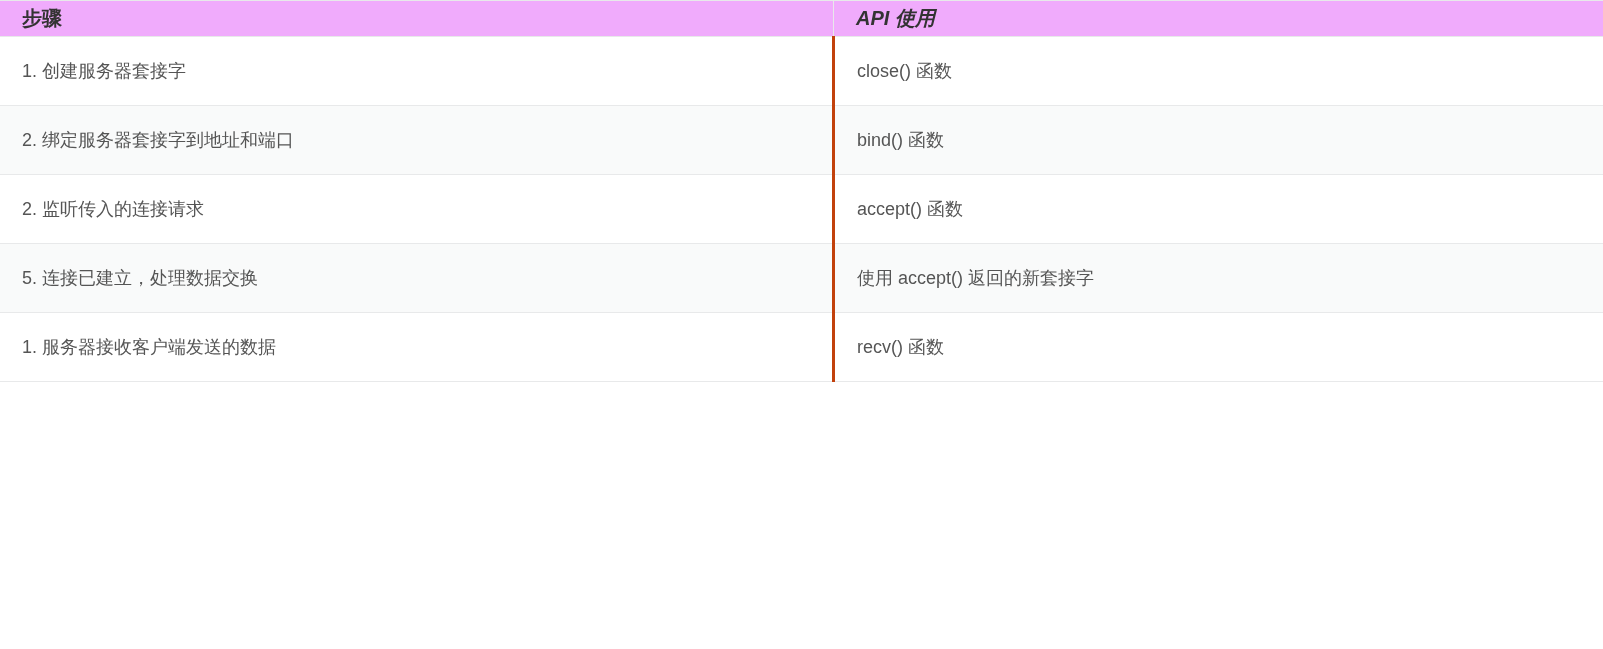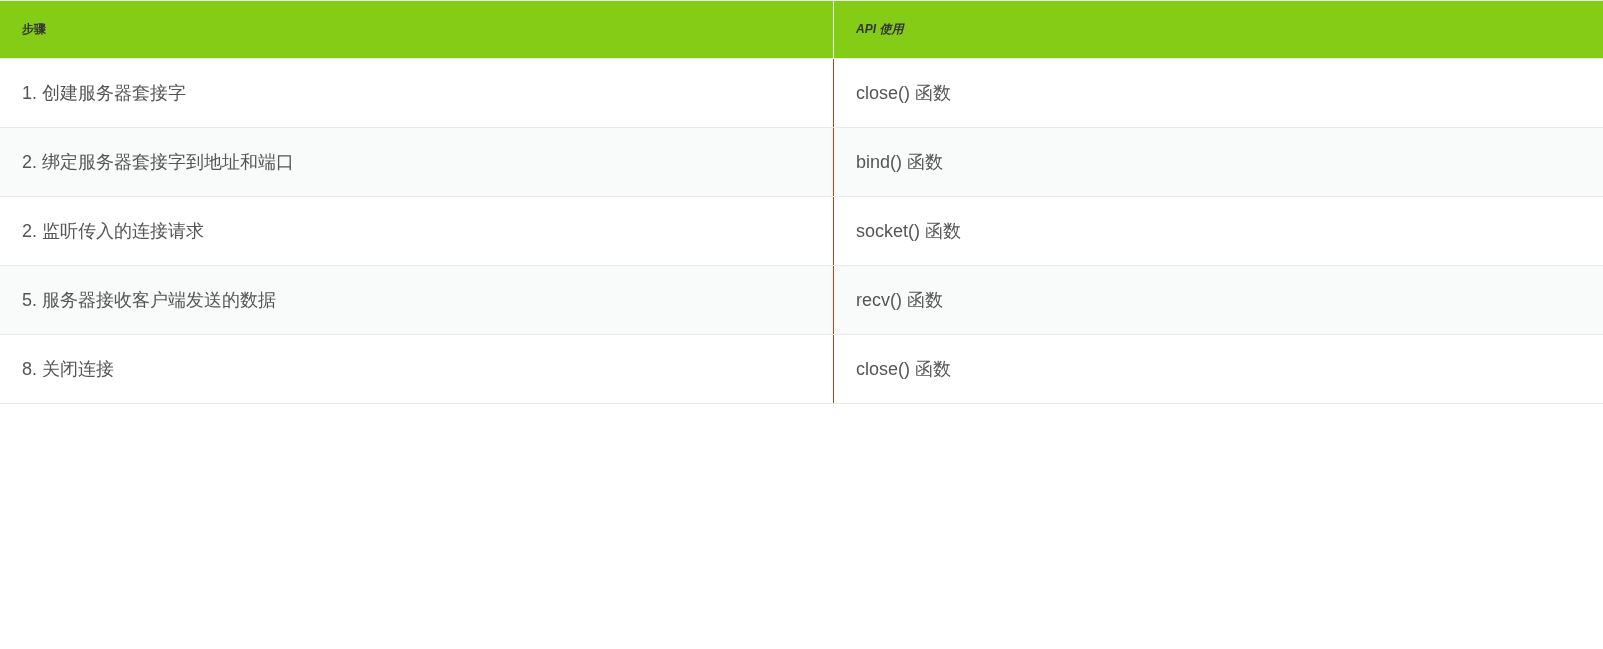--- a/index.html
+++ b/index.html
@@ -15,35 +15,35 @@
     }
     table {
       width: 100%;
       border-collapse: collapse;
       table-layout: fixed;
     }
     th {
       text-align: left;
       font-weight: 600;
       color: #333333;
-      background: #84cc16;
-      padding: 20px 22px;
+      background: #f0abfc;
+      padding: 4px 22px;
       border-top: 1px solid #e8e9ea;
       border-bottom: 1px solid #e8e9ea;
       border-right: 1px solid #e8e9ea;
-      font-size: 12px;
+      font-size: 20px;
     }
     th:last-child {
       border-right: none;
       font-style: italic;
     }
     td {
       padding: 22px 22px;
       border-bottom: 1px solid #e8e9ea;
-      border-right: 1px solid #c2410c;
+      border-right: 3px solid #c2410c;
       color: #555555;
       font-size: 18px;
       vertical-align: middle;
     }
     td:last-child {
       border-right: none;
     }
     tbody tr:nth-child(even) {
       background: #f9fafa;
     }
@@ -71,24 +71,24 @@
     <tr>
       <td>1. 创建服务器套接字</td>
       <td>close() 函数</td>
     </tr>
     <tr>
       <td>2. 绑定服务器套接字到地址和端口</td>
       <td>bind() 函数</td>
     </tr>
     <tr>
       <td>2. 监听传入的连接请求</td>
-      <td>socket() 函数</td>
+      <td>accept() 函数</td>
     </tr>
     <tr>
-      <td>5. 服务器接收客户端发送的数据</td>
-      <td>recv() 函数</td>
+      <td>5. 连接已建立，处理数据交换</td>
+      <td>使用 accept() 返回的新套接字</td>
     </tr>
     <tr>
-      <td>8. 关闭连接</td>
-      <td>close() 函数</td>
+      <td>1. 服务器接收客户端发送的数据</td>
+      <td>recv() 函数</td>
     </tr>
   </tbody>
 </table>
 
 </body></html>

